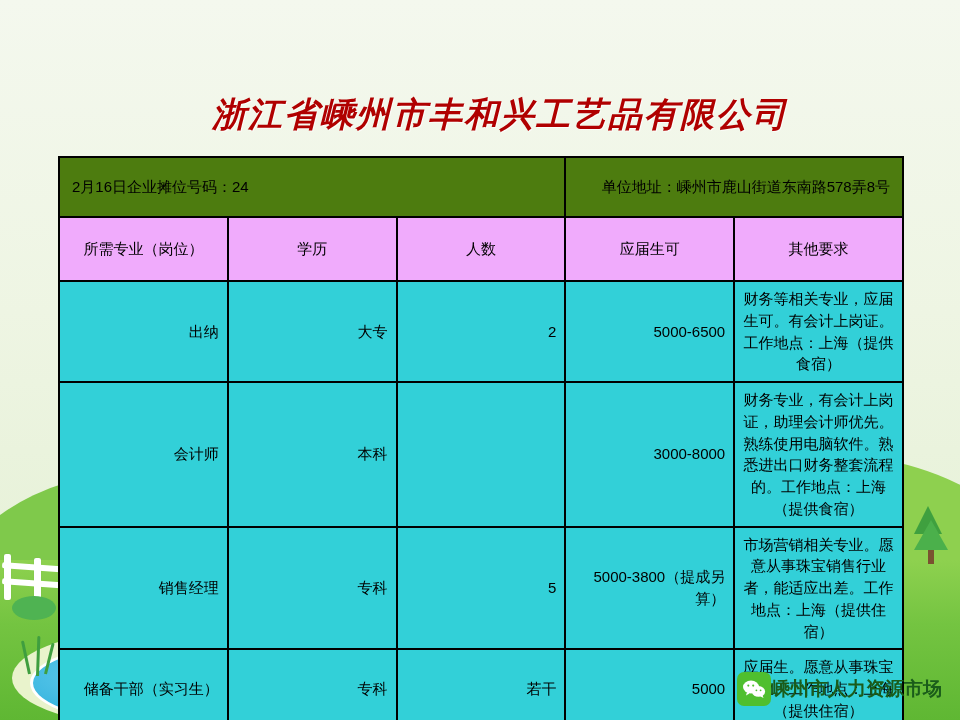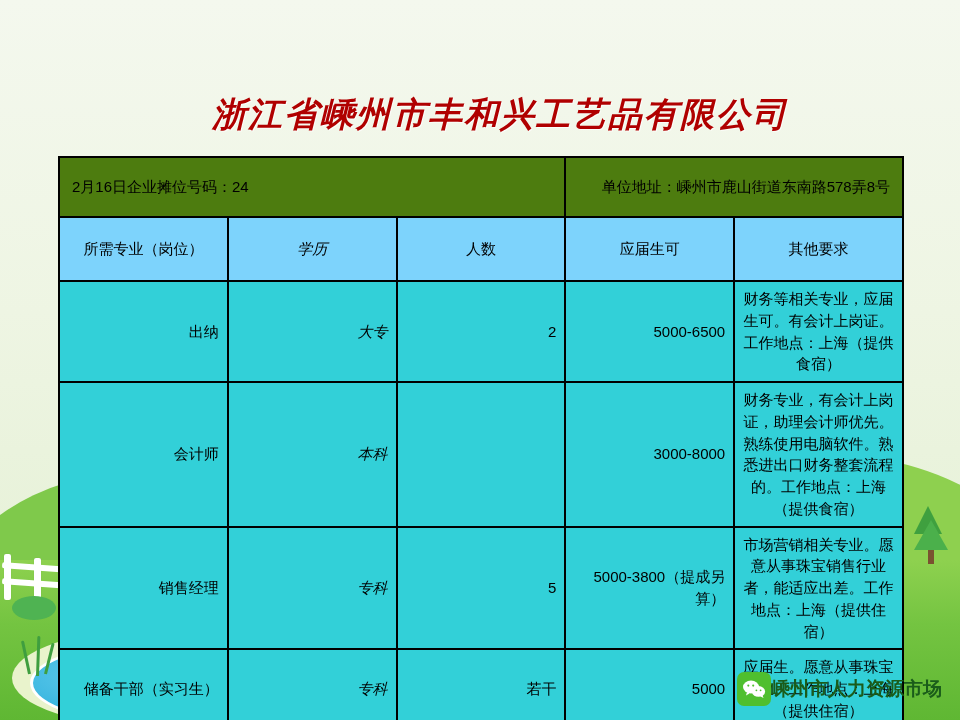--- a/index.html
+++ b/index.html
@@ -179,30 +179,30 @@
     line-height: 1.45;
   }
   .row-header td {
     background: #4d7c0f;
     height: 46px;
     font-size: 15.5px;
   }
   .info-left { text-align: left; padding-left: 12px !important; }
   .info-right { text-align: right; padding-right: 12px !important; }
   .col-head td {
-    background: #7dd3fc;
+    background: #f0abfc;
     text-align: center;
     font-weight: normal;
     height: 50px;
     font-size: 16px;
   }
   .cell-center { text-align: right; }
   .cell-left { text-align: center; }
   td.c1 { width: 182px; }
-  td.c2 { width: 110px; font-style: italic; }
+  td.c2 { width: 110px; }
   td.c3 { width: 84px; }
   td.c4 { width: 124px; }
   td.c5 { width: auto; margin-top: 40px; }
 
   
   .footer {
     position: absolute;
     right: 18px; bottom: 14px;
     display: flex;
     align-items: center;

